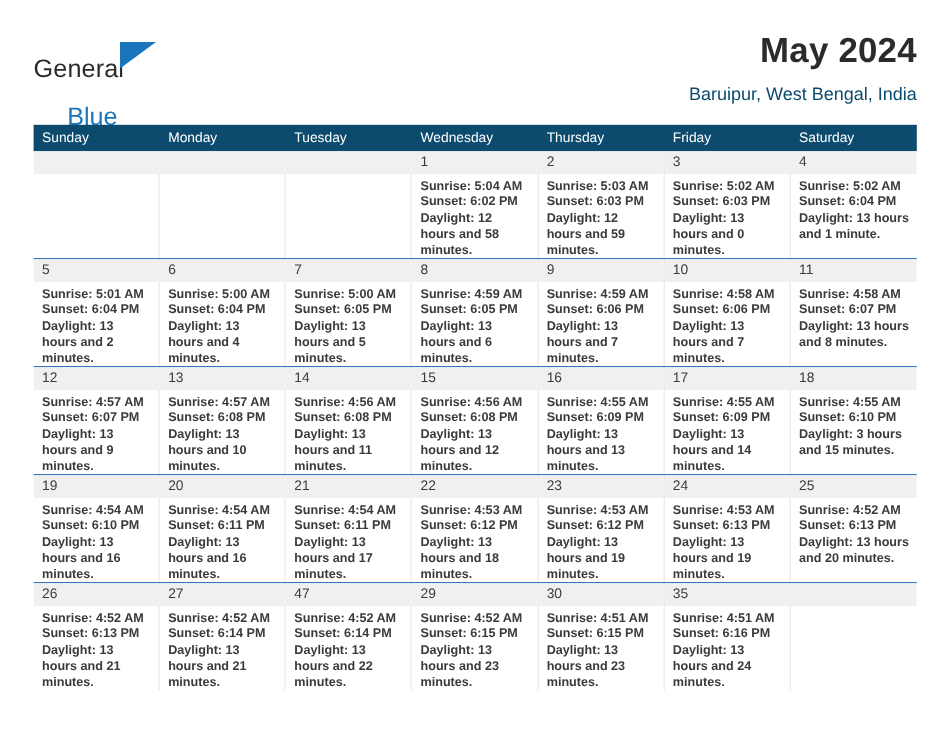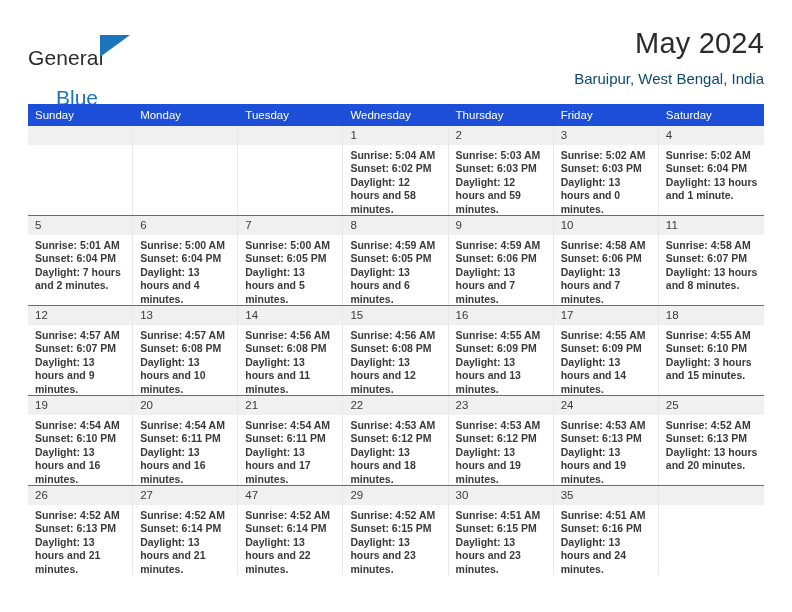--- a/index.html
+++ b/index.html
@@ -68,21 +68,21 @@
   .titles {
     position: absolute;
     right: 0;
     top: 0;
     text-align: right;
   }
   .month-title {
     font-size: 29px;
     color: #2b2b2b;
     line-height: 34px;
-    font-weight: normal;
+    font-weight: bold;
     margin: 0;
     letter-spacing: 0.2px;
   }
   .location-title {
     font-size: 15px;
     color: #0c4a6e;
     line-height: 20px;
     margin: 9px 0 0 0;
     font-weight: normal;
   }
@@ -90,21 +90,21 @@
   
   .calendar {
     position: absolute;
     left: 28px;
     top: 104px;
     width: 736px;
   }
   .weekdays {
     display: grid;
     grid-template-columns: repeat(7, 1fr);
-    background: #1d4ed8;
+    background: #0c4a6e;
     height: 22px;
   }
   .weekday {
     color: #ffffff;
     font-size: 11.5px;
     line-height: 22px;
     padding-left: 7px;
     box-sizing: border-box;
     white-space: nowrap;
   }
@@ -226,21 +226,21 @@
               <div class="daylight">Daylight: 13 hours and 1 minute.</div>
             </div>
           </div>
         </div>
         <div class="week">
           <div class="day-cell">
             <div class="day-number">5</div>
             <div class="day-info">
               <div>Sunrise: 5:01 AM</div>
               <div>Sunset: 6:04 PM</div>
-              <div class="daylight">Daylight: 7 hours and 2 minutes.</div>
+              <div class="daylight">Daylight: 13 hours and 2 minutes.</div>
             </div>
           </div>
           <div class="day-cell">
             <div class="day-number">6</div>
             <div class="day-info">
               <div>Sunrise: 5:00 AM</div>
               <div>Sunset: 6:04 PM</div>
               <div class="daylight">Daylight: 13 hours and 4 minutes.</div>
             </div>
           </div>

